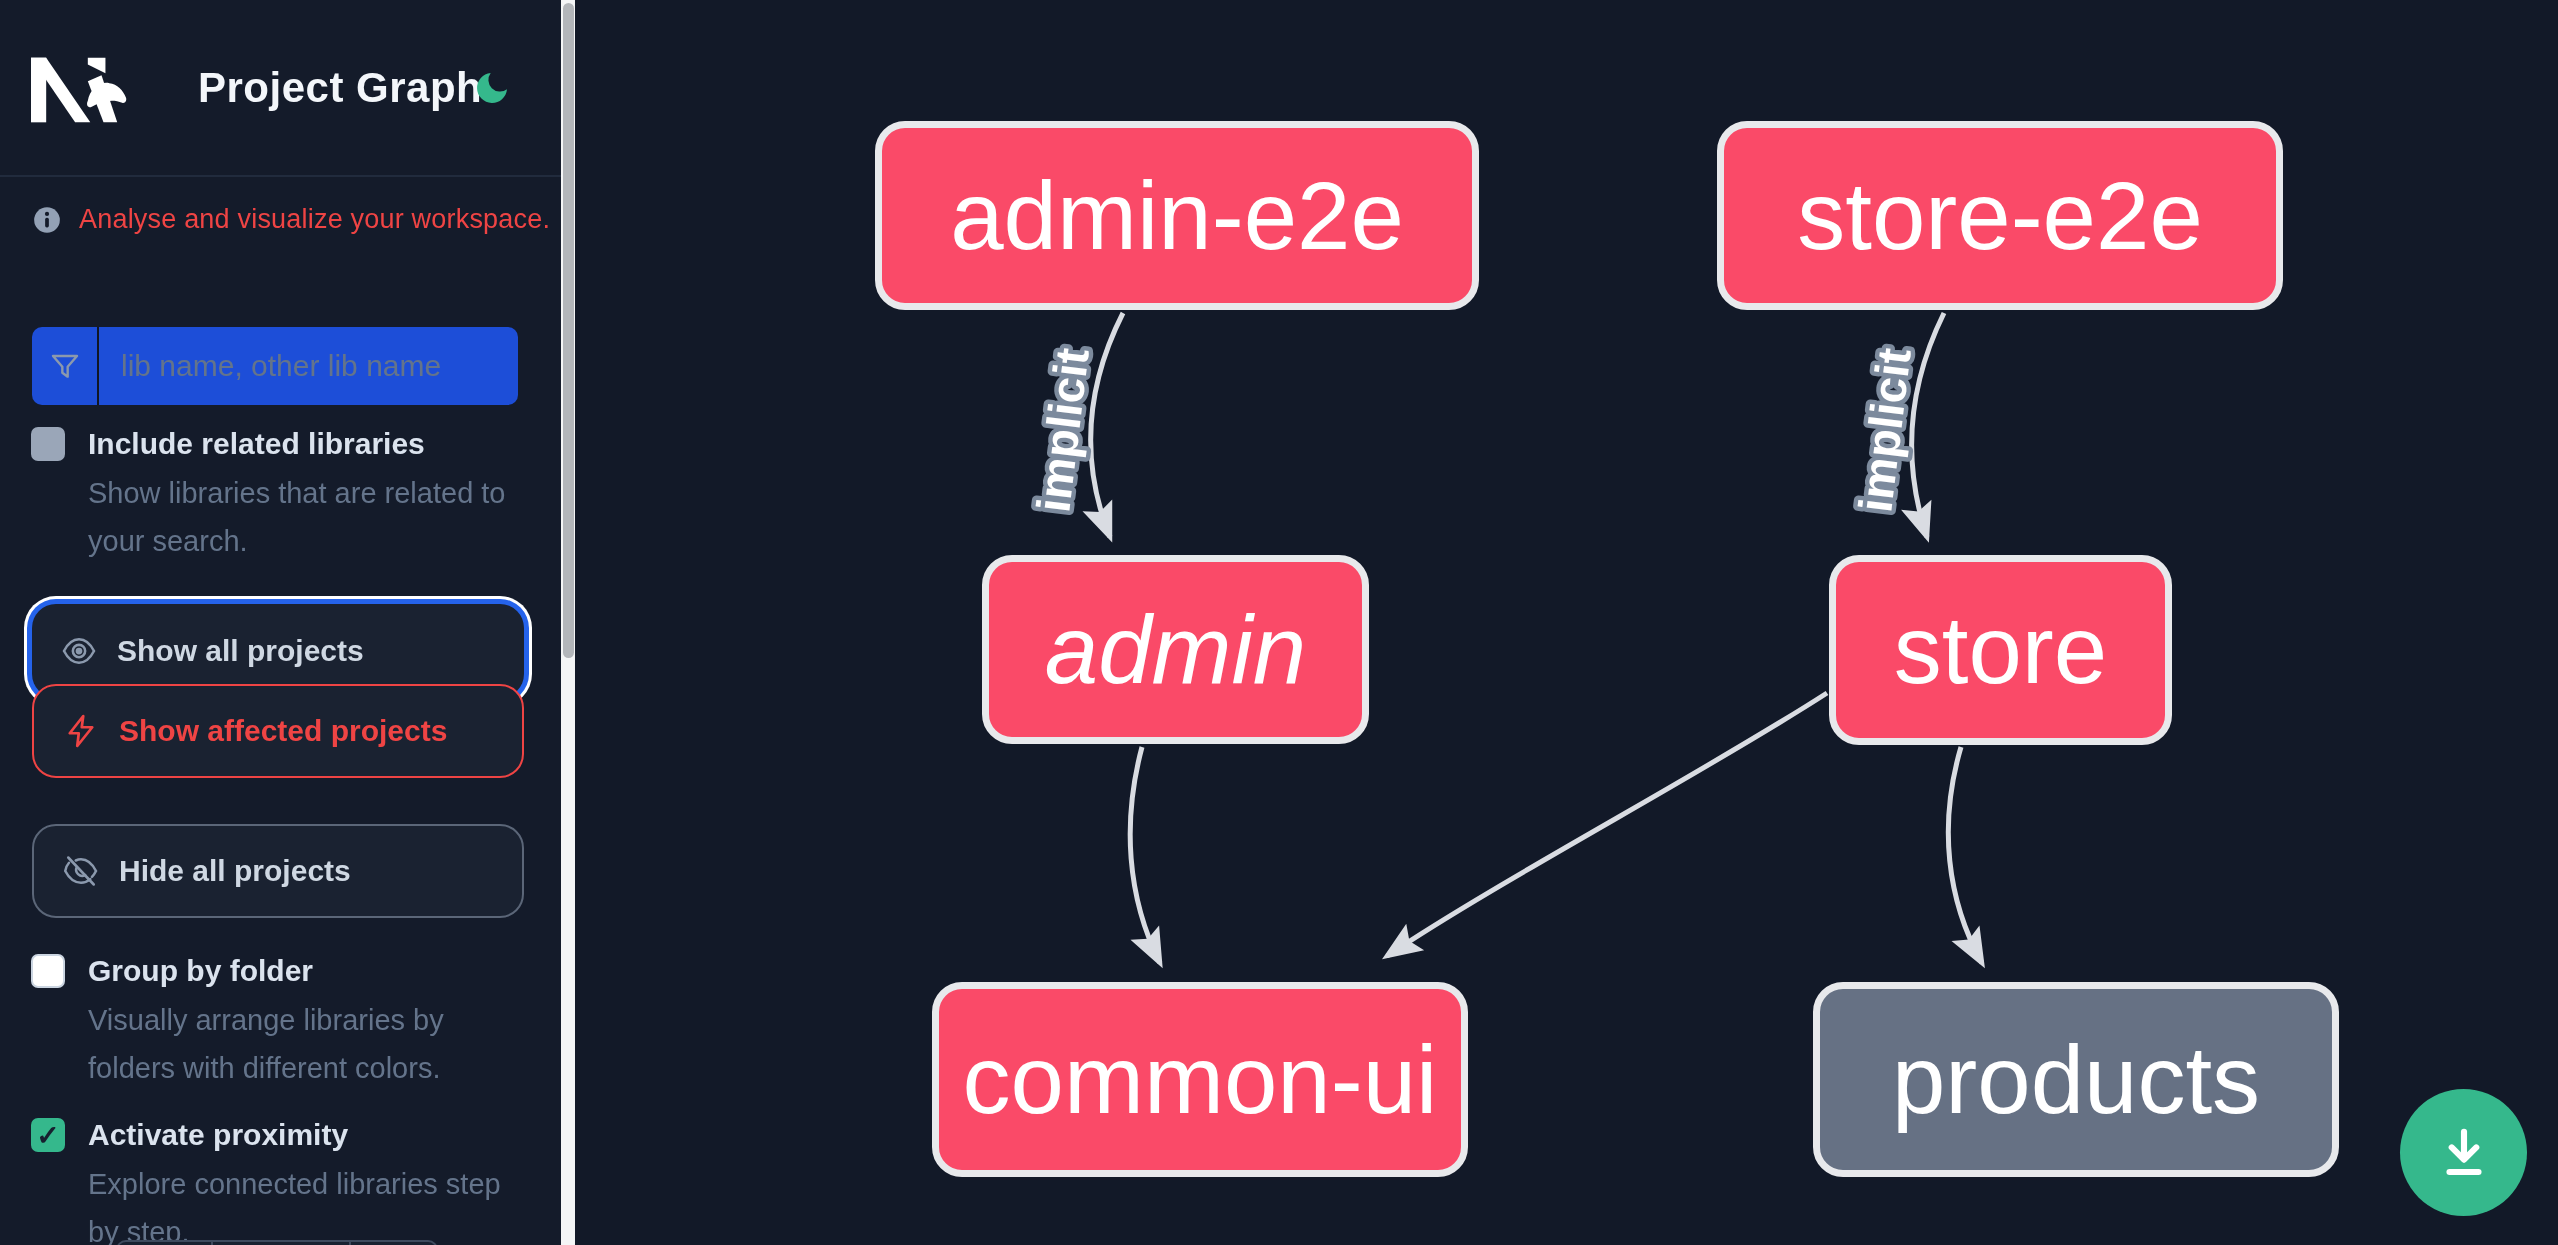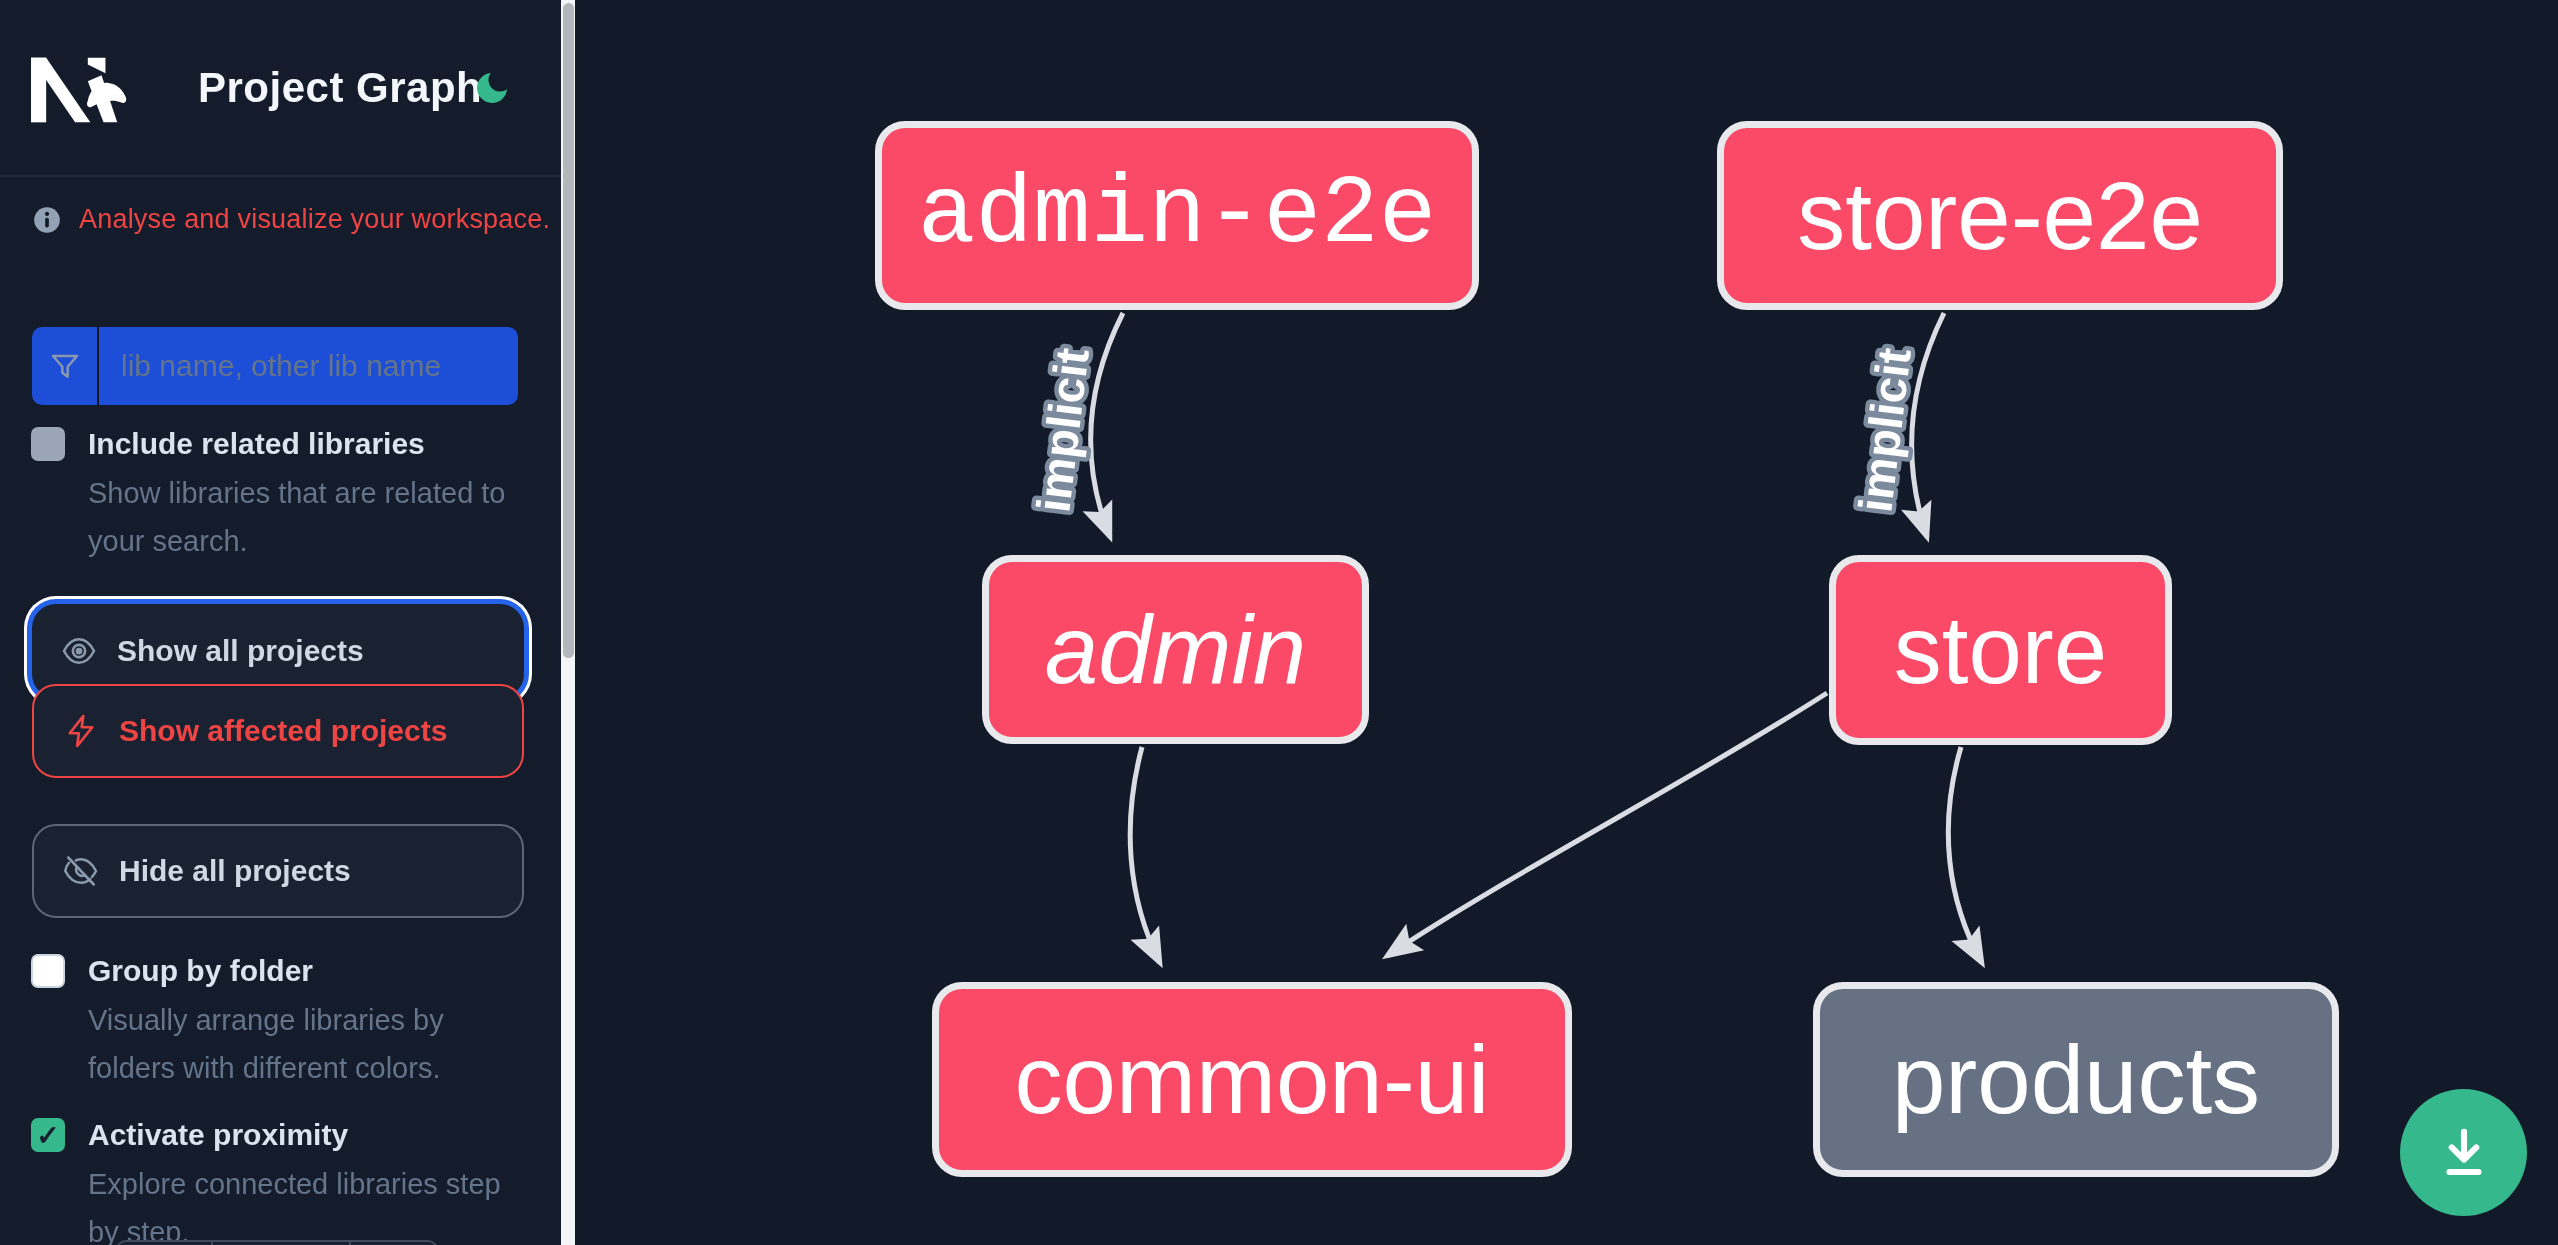--- a/index.html
+++ b/index.html
@@ -165,25 +165,25 @@
     <path d="M 1142,747 C 1122,822 1127,897 1160,963" marker-end="url(#arrow)"></path>
     <path d="M 1827,693 C 1705,772 1500,880 1387,956" marker-end="url(#arrow)"></path>
     <path d="M 1961,747 C 1938,825 1947,900 1982,963" marker-end="url(#arrow)"></path>
   </g>
   <g font-family="Liberation Sans, sans-serif" font-size="47" font-weight="bold" fill="#ffffff" stroke="#7c8a9d" stroke-width="9" paint-order="stroke" stroke-linejoin="round" text-anchor="middle">
     <text transform="translate(1079,432) rotate(-83)">implicit</text>
     <text transform="translate(1901,432) rotate(-83)">implicit</text>
   </g>
 </svg>
 
-<div class="node" style="left:875px;top:121px;width:604px;height:189px;font-family:Liberation Mono, monospace;">admin-e2e</div>
+<div class="node" style="left:875px;top:121px;width:604px;height:189px;">admin-e2e</div>
 <div class="node" style="left:1717px;top:121px;width:566px;height:189px;">store-e2e</div>
 <div class="node" style="left:982px;top:555px;width:387px;height:189px;font-style:italic;">admin</div>
 <div class="node" style="left:1829px;top:555px;width:343px;height:190px;">store</div>
-<div class="node" style="left:932px;top:982px;width:640px;height:195px;">common-ui</div>
+<div class="node" style="left:932px;top:982px;width:536px;height:195px;">common-ui</div>
 <div class="node gray" style="left:1813px;top:982px;width:526px;height:195px;">products</div>
 
 <div class="fab">
   <svg width="58" height="58" viewBox="0 0 52 52" fill="none" stroke="#ffffff" stroke-width="5.5" stroke-linecap="round" stroke-linejoin="round">
     <line x1="26" y1="7" x2="26" y2="30"></line>
     <path d="M15 21 L26 32 L37 21"></path>
     <line x1="13" y1="43" x2="39" y2="43"></line>
   </svg>
 </div>
 

